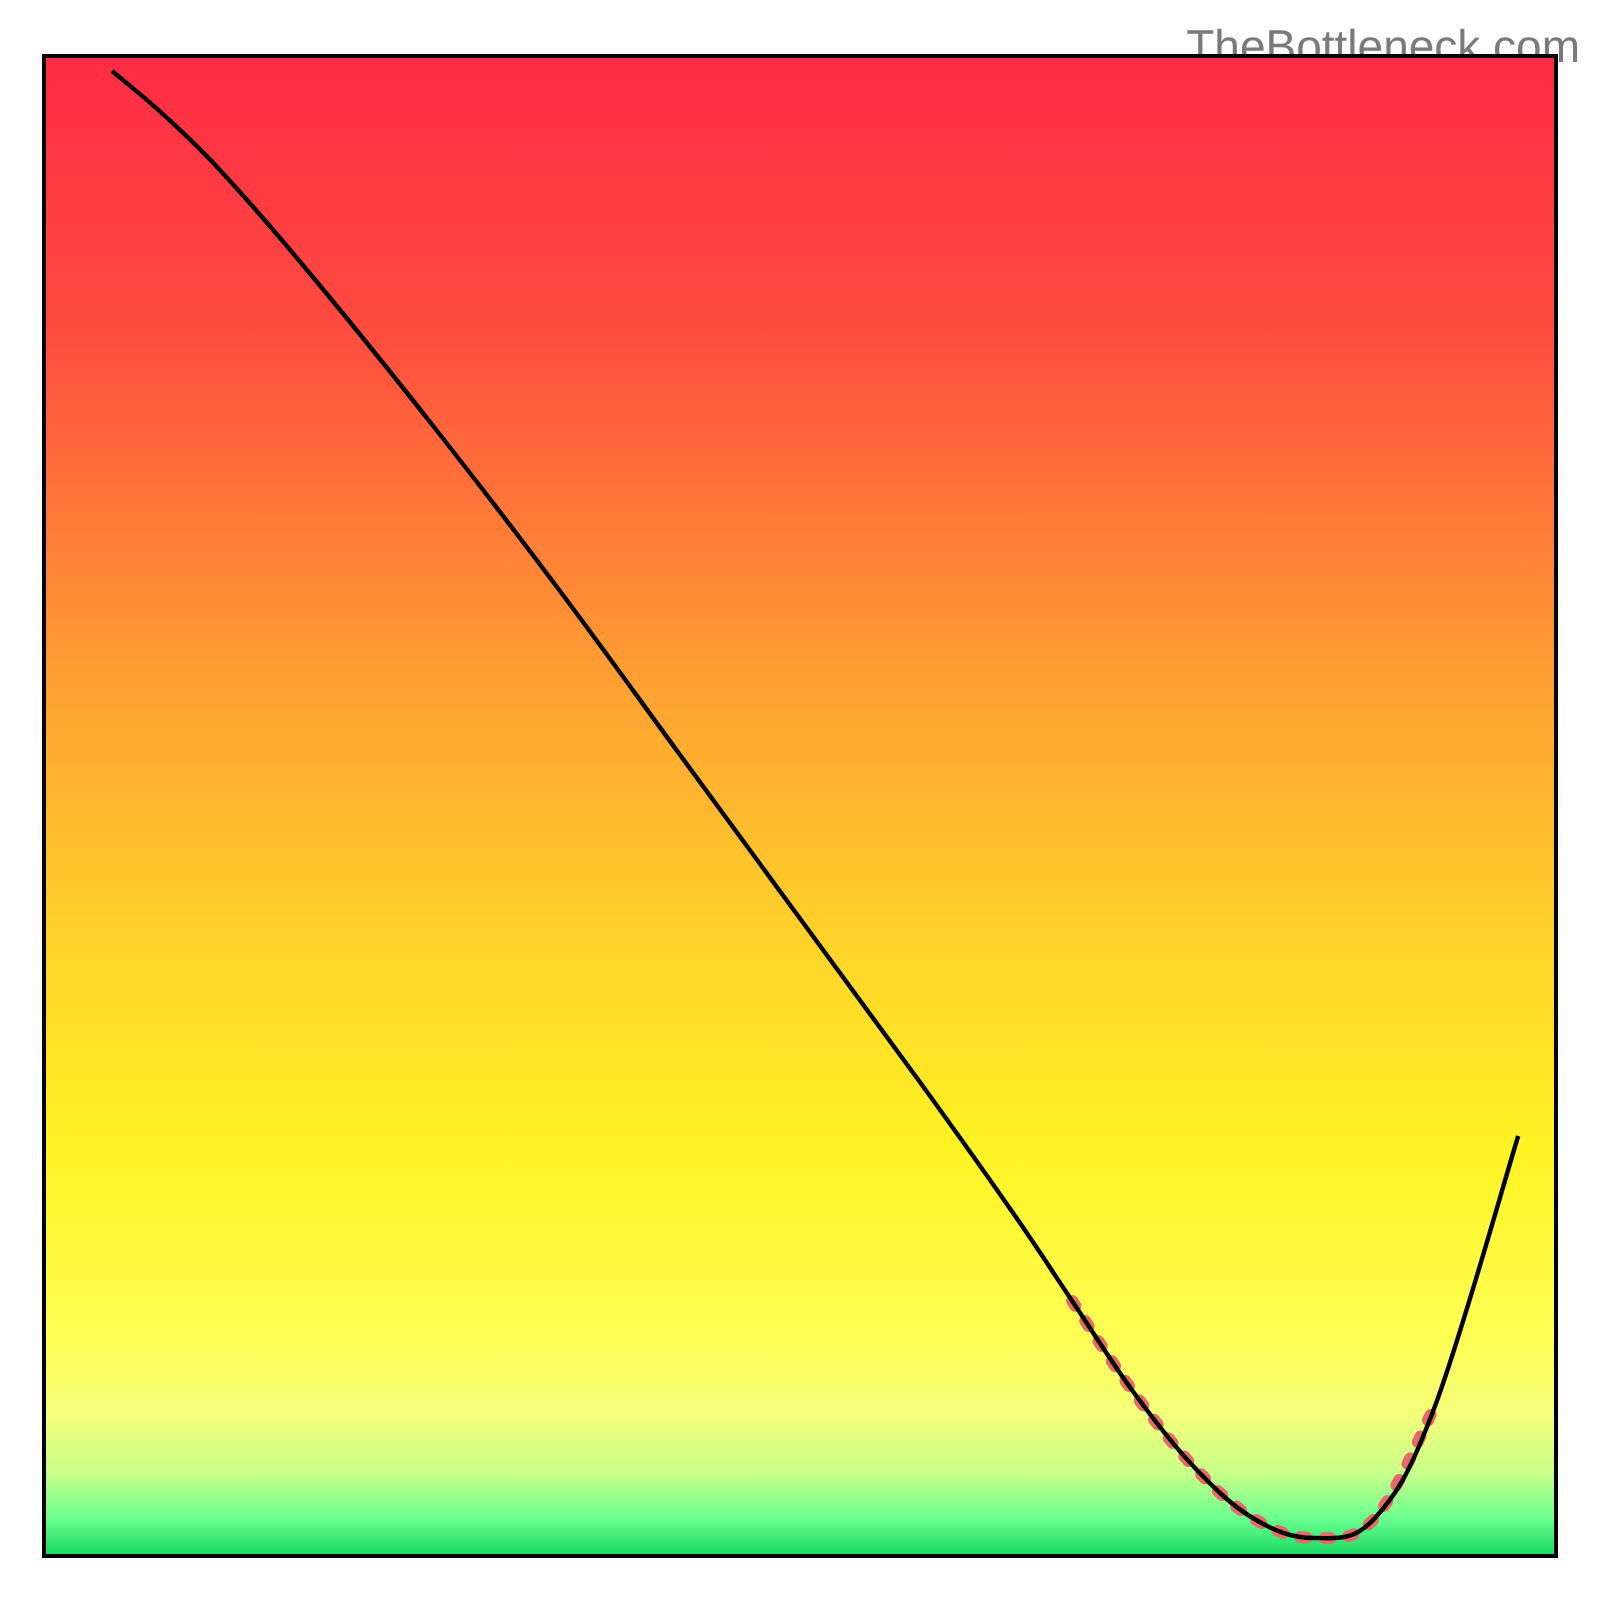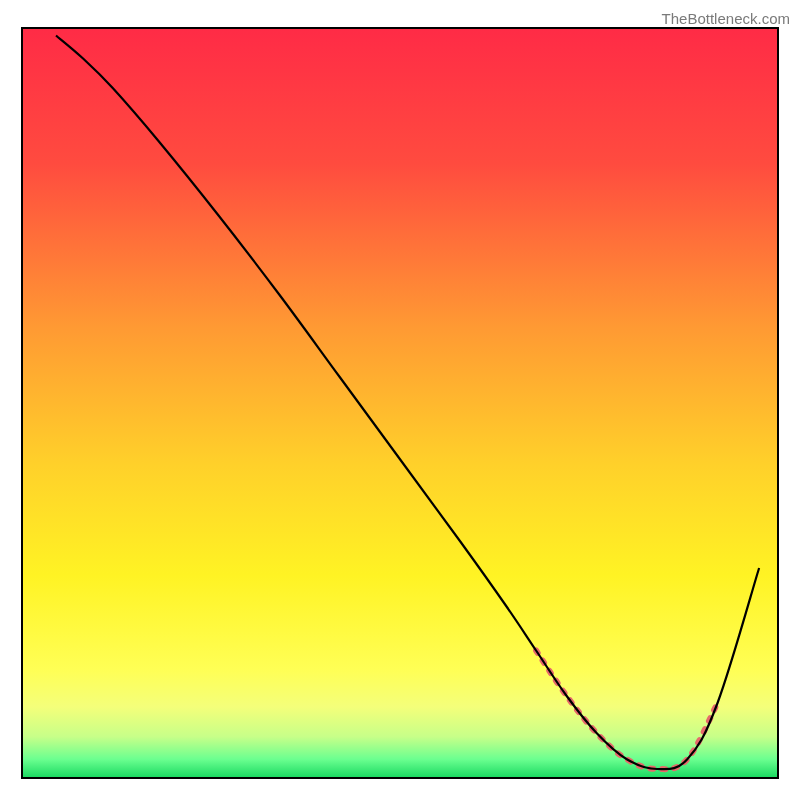--- a/index.html
+++ b/index.html
@@ -13,21 +13,21 @@
   }
   .wrap {
     position: relative;
     width: 800px;
     height: 800px;
   }
   .attribution {
     position: absolute;
     top: 10px;
     right: 10px;
-    font-size: 15px;
+    font-size: 23px;
     color: #7a7a7a;
     font-weight: 400;
     letter-spacing: 0px;
   }
   svg.chart {
     position: absolute;
     left: 0;
     top: 0;
     width: 800px;
     height: 800px;

